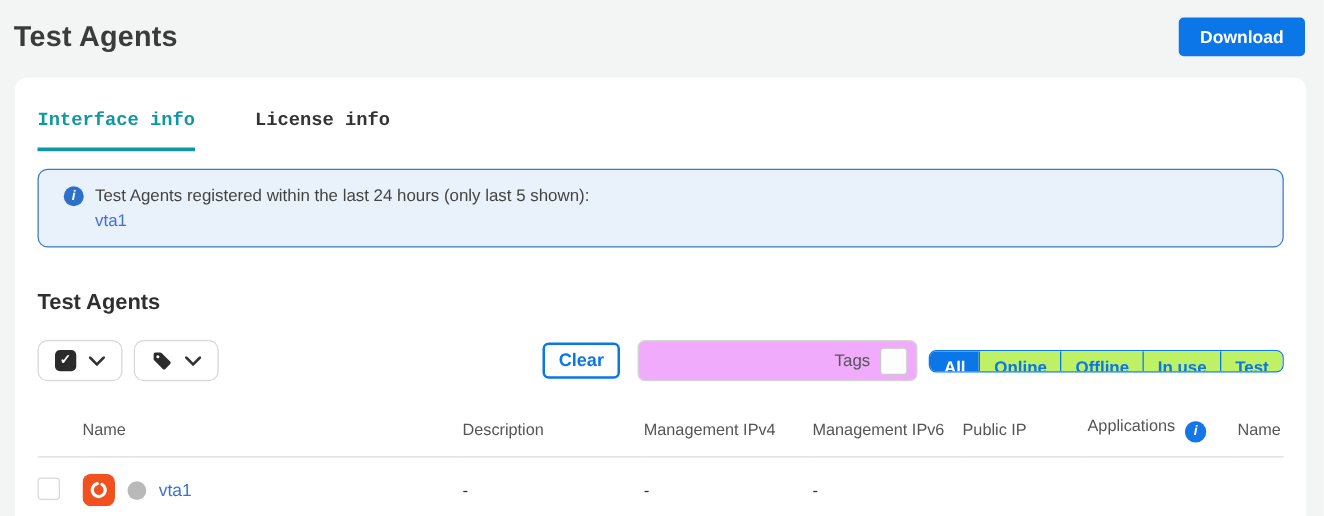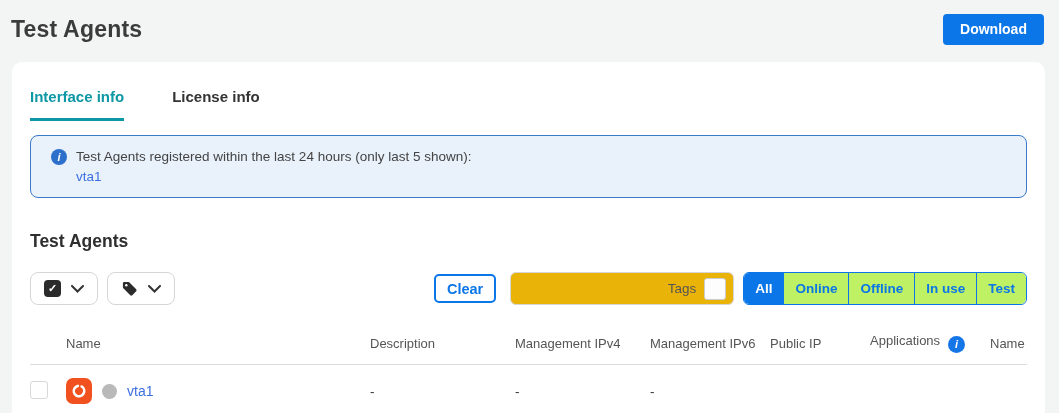--- a/index.html
+++ b/index.html
@@ -28,21 +28,21 @@
   
   .card {
     margin:4px 14px 0 12px;
     background:#fff;
     border-radius:10px 10px 0 0;
     padding:26px 18px 0 18px;
     height:351px;
   }
 
   
-  .tabs { display:flex; gap:48px; }
+  .tabs { display:flex; gap:48px;font-family:Liberation Mono, monospace; }
   .tab {
     font-size:15px; font-weight:bold; color:#333;
     padding-bottom:13px; cursor:pointer;
   }
   .tab.active { color:#0e97a4; border-bottom:3px solid #0e97a4; }
 
   
   .banner {
     margin-top:14px;
     border:1px solid #3b79c9;
@@ -78,35 +78,35 @@
     color:#fff; font-size:11px; font-weight:bold; line-height:17px; text-align:center;
   }
   .spacer { flex:1; }
   .btn-clear {
     background:#fff; border:2px solid #0b76e8; border-radius:5px;
     color:#0b76e8; font-family:inherit; font-size:14.5px; font-weight:bold;
     height:29px; padding:0 11px; margin-right:14px; cursor:pointer;
   }
   .tags-box {
     width:224px; height:33px;
-    border:1px solid #d6d6d6; border-radius:6px; background:#eab308;
+    border:1px solid #d6d6d6; border-radius:6px; background:#f0abfc;
     display:flex; align-items:center; padding:0 7px 0 10px; margin-right:9px;
   }
   .tags-box input {
     flex:1; min-width:0; border:none; outline:none;
     font-family:inherit; font-size:13.5px; background:transparent;
   }
   .tags-label { color:#555; font-size:13.5px; margin-right:8px; }
   .tags-checkbox {
     width:22px; height:22px; border:1px solid #ccc; border-radius:3px;
     background:#fdfdfd; cursor:pointer;
   }
   .filter-group {
     display:flex; border:1.5px solid #0b76e8; border-radius:6px; overflow:hidden;
-    height:33px;
+    height:18px;
   }
   .filter-btn {
     background:#bef264; border:none; border-left:1.5px solid #0b76e8;
     color:#0b76e8; font-family:inherit; font-size:13.5px; font-weight:bold;
     padding:0 11px; cursor:pointer; line-height:26px;
   }
   .filter-btn:first-child { border-left:none; }
   .filter-btn.active { background:#0b76e8; color:#fff; }
 
   

